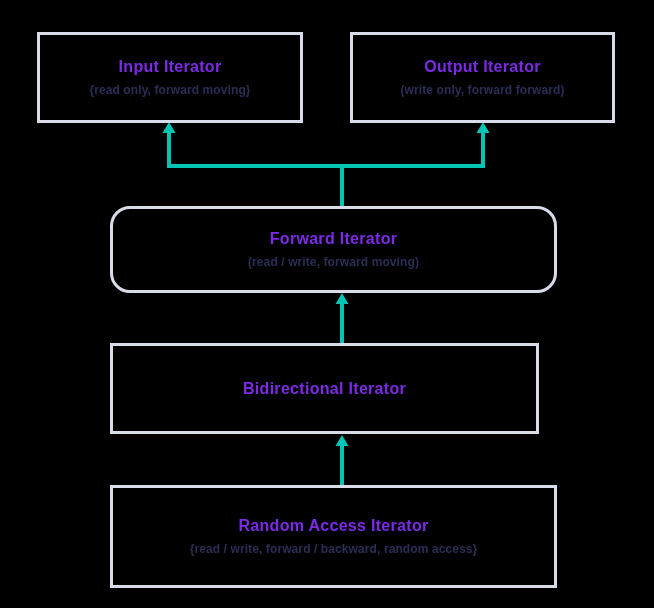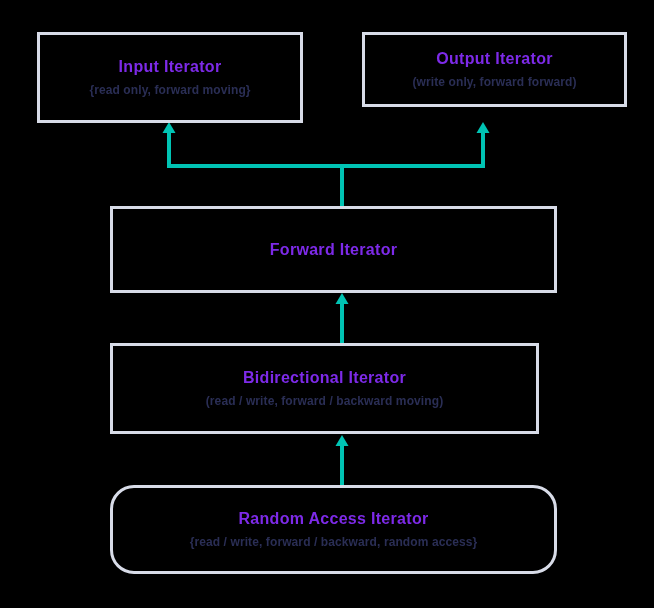--- a/index.html
+++ b/index.html
@@ -41,24 +41,24 @@
   }
   .node .subtitle {
     color: var(--subtitle-text);
     font-weight: bold;
     font-size: 12px;
     letter-spacing: 0.1px;
     line-height: 1.2;
     white-space: nowrap;
   }
   #node-input        { left: 37px;  top: 32px;  width: 266px; height: 91px; }
-  #node-output       { left: 362px; top: 32px;  width: 265px; height: 75px; }
-  #node-forward      { left: 110px; top: 206px; width: 447px; height: 87px; }
+  #node-output       { left: 350px; top: 32px;  width: 265px; height: 91px; }
+  #node-forward      { left: 110px; top: 206px; width: 447px; height: 87px; border-radius: 20px; }
   #node-bidirectional{ left: 110px; top: 343px; width: 429px; height: 91px; }
-  #node-random       { left: 110px; top: 485px; width: 447px; height: 89px; border-radius: 24px; }
+  #node-random       { left: 110px; top: 485px; width: 447px; height: 103px; }
   .arrows {
     position: absolute;
     left: 0; top: 0;
     width: 654px;
     height: 608px;
     color: var(--arrow);
     z-index: 1;
     pointer-events: none;
   }
 </style>
@@ -96,25 +96,25 @@
     <div class="subtitle">{read only, forward moving}</div>
   </div>
 
   <div class="node" id="node-output">
     <div class="title">Output Iterator</div>
     <div class="subtitle">(write only, forward forward)</div>
   </div>
 
   <div class="node" id="node-forward">
     <div class="title">Forward Iterator</div>
+    <div class="subtitle">(read / write, forward moving)</div>
   </div>
 
   <div class="node" id="node-bidirectional">
     <div class="title">Bidirectional Iterator</div>
-    <div class="subtitle">(read / write, forward / backward moving)</div>
   </div>
 
   <div class="node" id="node-random">
     <div class="title">Random Access Iterator</div>
     <div class="subtitle">{read / write, forward / backward, random access}</div>
   </div>
 
 </div>
 
 </body></html>

